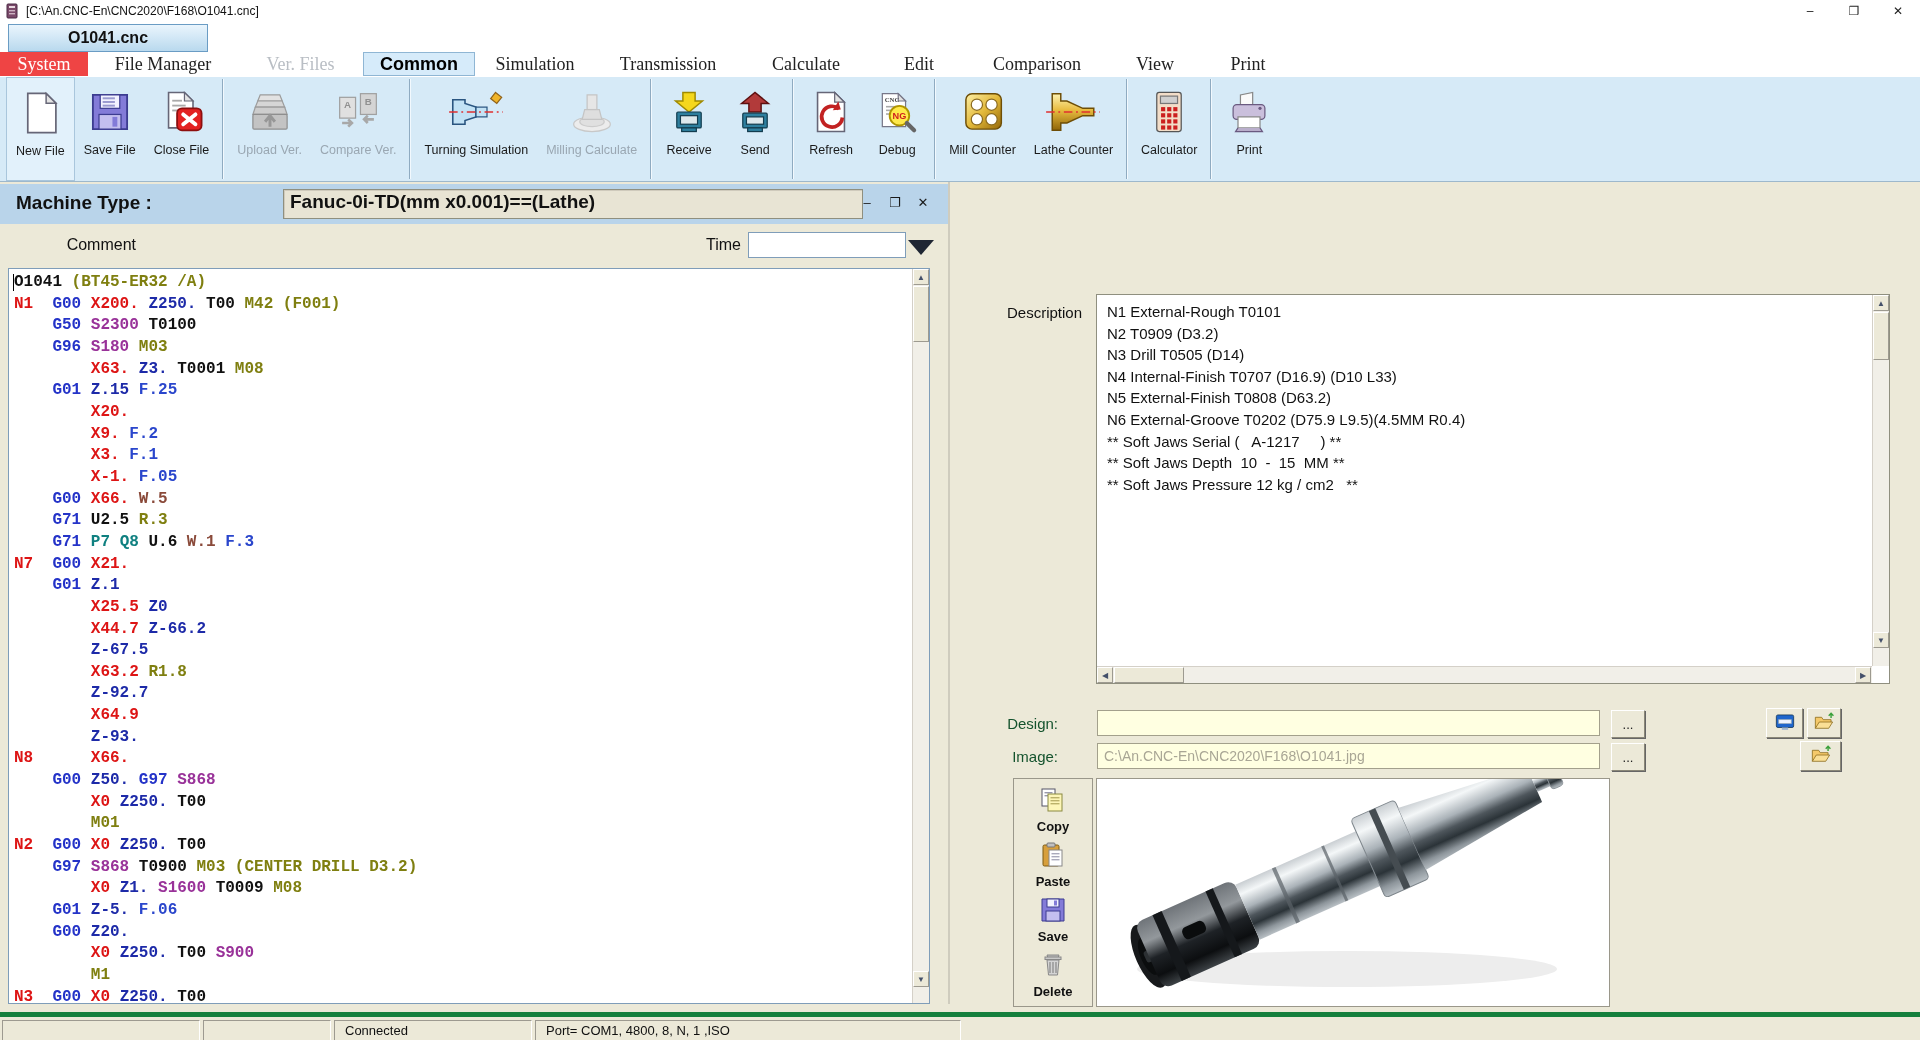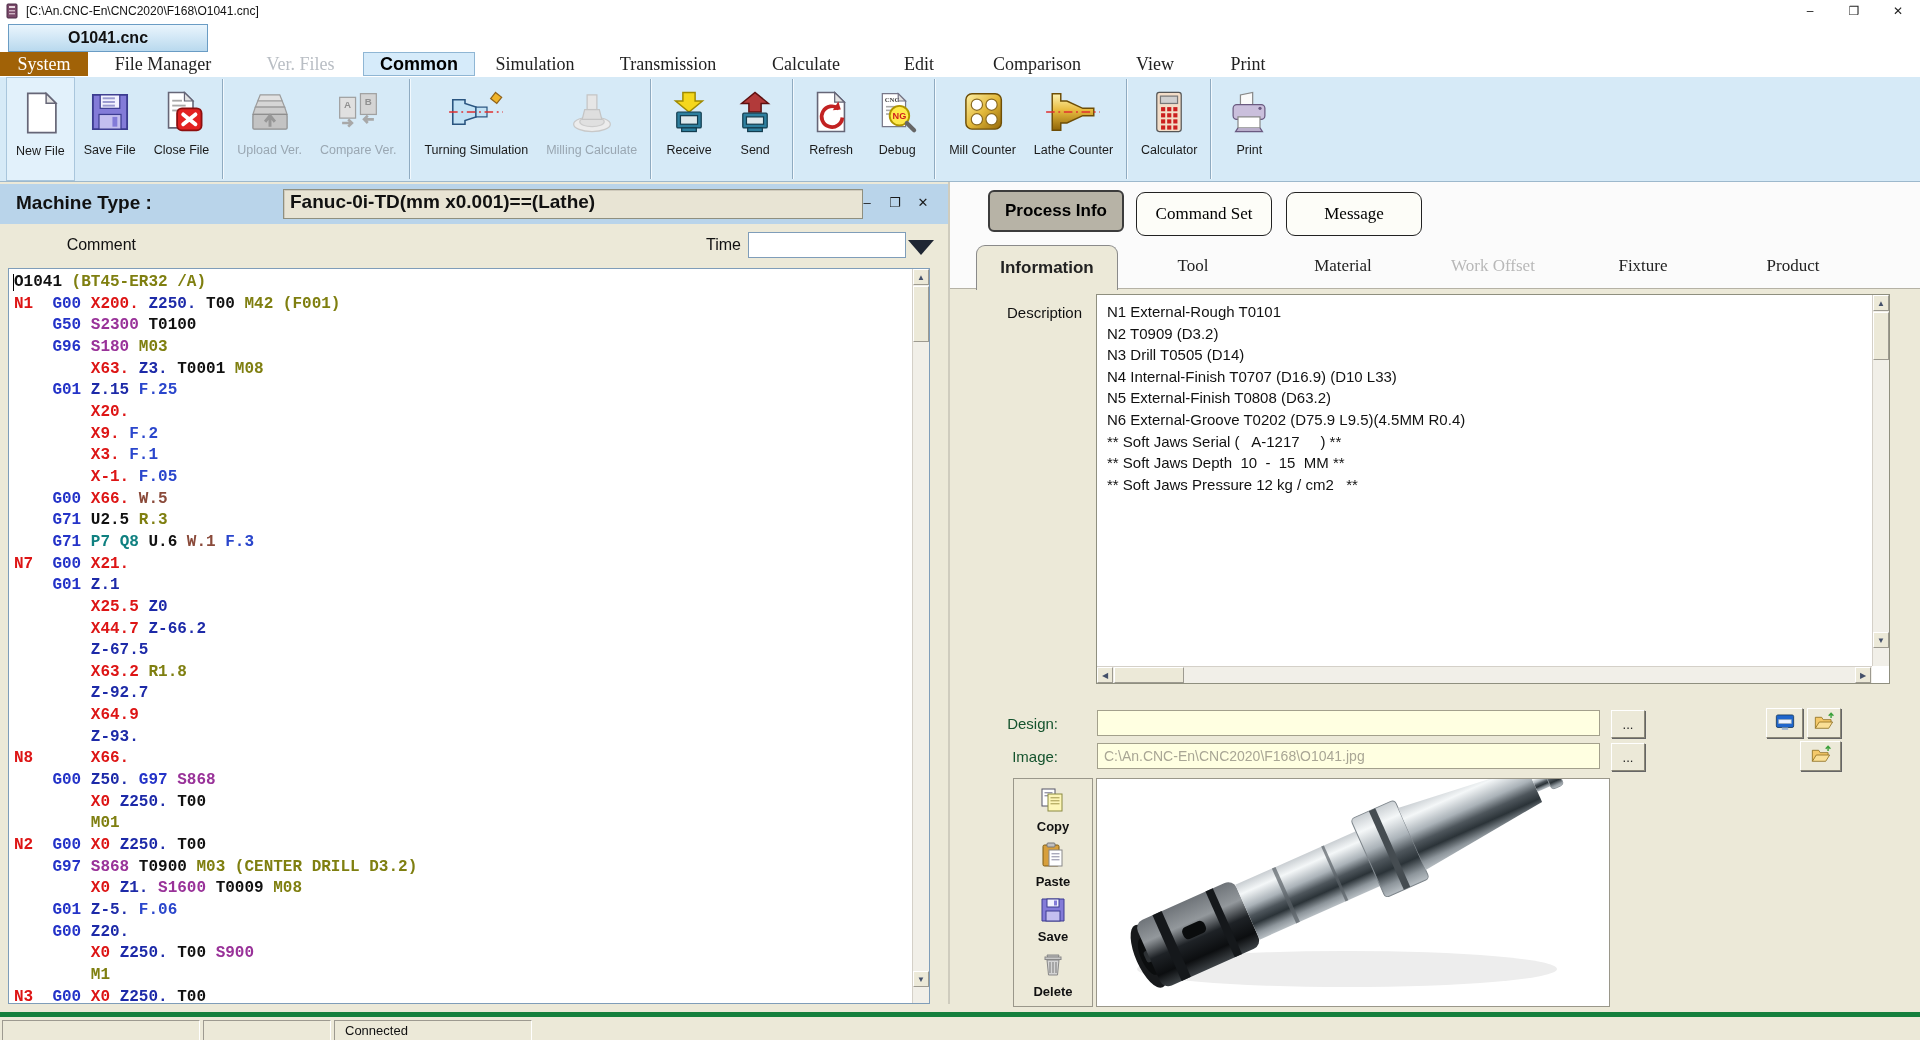--- a/index.html
+++ b/index.html
@@ -17,21 +17,21 @@
   
   #tabstrip{left:0;top:22px;width:1920px;height:30px;background:#ffffff;}
   #file-tab{position:absolute;left:8px;top:2px;width:198px;height:26px;
     background:linear-gradient(#eaf5fd,#b9d9ee);border:1px solid #6a9cc4;
     display:flex;align-items:center;justify-content:center;
     font-size:16px;font-weight:bold;color:#111;}
   
   #menubar{left:0;top:52px;width:1920px;height:24px;background:#ffffff;display:flex;}
   .menu-item{height:24px;display:flex;align-items:center;justify-content:center;
     font-family:"Liberation Serif",serif;font-size:18px;color:#222;box-sizing:border-box;}
-  .menu-item.selected{background:#a16207;color:#ffffff;text-align:right;}
+  .menu-item.selected{background:#ef4444;color:#ffffff;text-align:right;}
   .menu-item.disabled{color:#b9bec4;}
   .menu-item.highlight{font-family:"Liberation Sans",sans-serif;font-weight:bold;
     background:#d6ebfa;border:1px solid #8fb6d4;color:#000;}
   
   #toolbar{left:0;top:76px;width:1920px;height:106px;background:#d6eaf7;
     border-top:1px solid #ffffff;border-bottom:1px solid #9db8cc;
     display:flex;align-items:stretch;padding-left:6px;box-sizing:border-box;}
   .tb-btn{display:flex;flex-direction:column;align-items:center;justify-content:flex-start;
     padding:6px 9px 0 9px;}
   .tb-icon{height:58px;display:flex;align-items:center;justify-content:center;}
@@ -395,33 +395,20 @@
   <div class="vscroll" style="left:903px;top:0;width:17px;height:734px;">
     <div class="sb-btn" style="top:0;">▲</div>
     <div class="sb-thumb" style="top:17px;height:56px;"></div>
     <div class="sb-btn" style="top:702px;">▼</div>
   </div>
 </div>
 
 <div class="abs" id="divider-v"></div>
 
 <div class="abs" id="right-panel">
-  <div id="right-top">
-    <div class="proc-btn" id="btn-process">Process Info</div>
-    <div class="proc-btn" id="btn-command">Command Set</div>
-    <div class="proc-btn" id="btn-message">Message</div>
-    <div id="tabs-row">
-        <div class="ptab active">Information</div>
-        <div class="ptab ">Tool</div>
-        <div class="ptab ">Material</div>
-        <div class="ptab disabled">Work Offset</div>
-        <div class="ptab ">Fixture</div>
-        <div class="ptab ">Product</div>
-      </div>
-  </div>
 
   <div id="desc-label">Description</div>
   <div id="desc-box">
     <div id="desc-lines"><div>N1 External-Rough T0101</div><div>N2 T0909 (D3.2)</div><div>N3 Drill T0505 (D14)</div><div>N4 Internal-Finish T0707 (D16.9) (D10 L33)</div><div>N5 External-Finish T0808 (D63.2)</div><div>N6 External-Groove T0202 (D75.9 L9.5)(4.5MM R0.4)</div><div>** Soft Jaws Serial (   A-1217     ) **</div><div>** Soft Jaws Depth  10  -  15  MM **</div><div>** Soft Jaws Pressure 12 kg / cm2   **</div></div>
     <div class="vscroll" style="left:775px;top:0;width:17px;height:371px;">
       <div class="sb-btn" style="top:0;">▲</div>
       <div class="sb-thumb" style="top:17px;height:48px;"></div>
       <div class="sb-btn" style="top:337px;">▼</div>
     </div>
     <div style="position:absolute;left:0;top:371px;width:775px;height:17px;background:#f1efe8;border-top:1px solid #d4d0c8;">
@@ -544,13 +531,14 @@
         <rect x="438" y="-12" width="13" height="24" rx="4" fill="url(#met)" stroke="#8a9298" stroke-width="0.8"></rect>
       </g>
     </svg>
   </div>
 </div>
 
 <div class="abs" id="statusbar">
   <div class="status-cell" style="left:2px;width:198px;"></div>
   <div class="status-cell" style="left:203px;width:128px;"></div>
   <div class="status-cell" style="left:334px;width:198px;">Connected</div>
+  <div class="status-cell" style="left:535px;width:426px;">Port= COM1, 4800, 8, N, 1 ,ISO</div>
 </div>
 
 </body></html>

